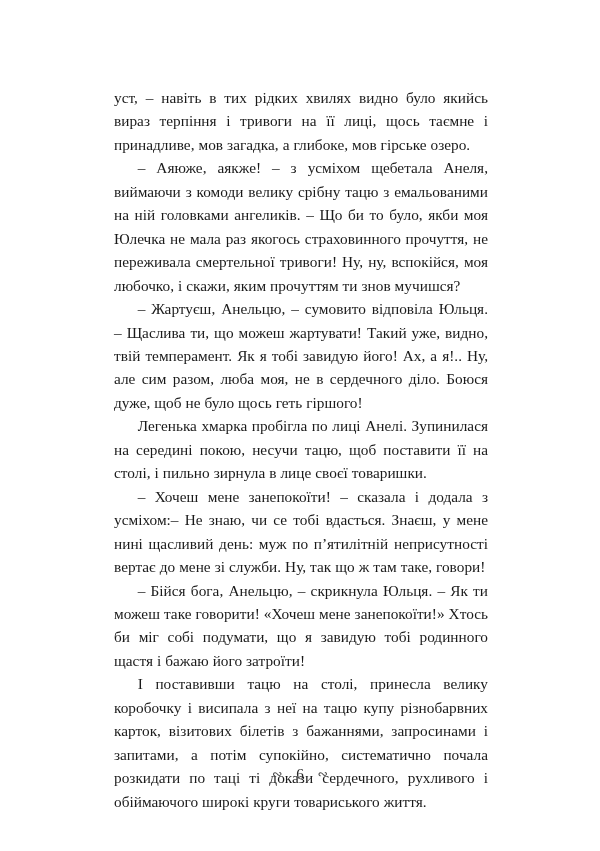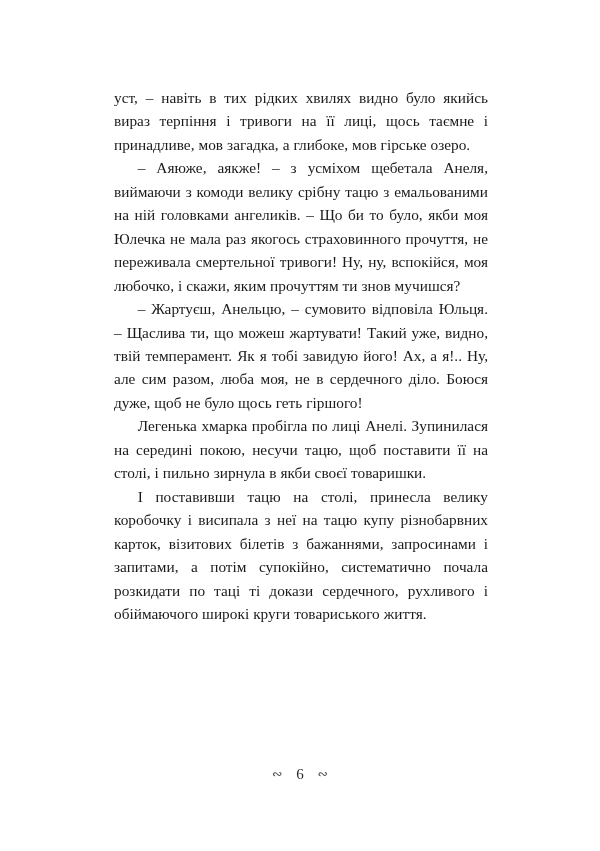--- a/index.html
+++ b/index.html
@@ -74,21 +74,23 @@
 </style>
 </head>
 <body>
 
 <div class="page">
 
   <div class="text-block">
     <p class="para cont">уст, – навіть в тих рідких хвилях видно було якийсь вираз терпіння і тривоги на її лиці, щось таємне і принадливе, мов загадка, а глибоке, мов гірське озеро.</p>
     <p class="para indent">– Аяюже, аякже! – з усміхом щебетала Анеля, виймаючи з комоди велику срібну тацю з емальованими на ній головками ангеликів. – Що би то було, якби моя Юлечка не мала раз якогось страховинного прочуття, не переживала смертельної тривоги! Ну, ну, вспокійся, моя любочко, і скажи, яким прочуттям ти знов мучишся?</p>
     <p class="para indent">– Жартуєш, Анельцю, – сумовито відповіла Юльця. – Щаслива ти, що можеш жартувати! Такий уже, видно, твій темперамент. Як я тобі завидую його! Ах, а я!.. Ну, але сим разом, люба моя, не в сердечного діло. Боюся дуже, щоб не було щось геть гіршого!</p>
-    <p class="para indent">Легенька хмарка пробігла по лиці Анелі. Зупинилася на середині покою, несучи тацю, щоб поставити її на столі, і пильно зирнула в якби своєї товаришки.</p>
+    <p class="para indent">Легенька хмарка пробігла по лиці Анелі. Зупинилася на середині покою, несучи тацю, щоб поставити її на столі, і пильно зирнула в лице своєї товаришки.</p>
+    <p class="para indent">– Хочеш мене занепокоїти! – сказала і додала з усміхом:– Не знаю, чи се тобі вдасться. Знаєш, у мене нині щасливий день: муж по п’ятилітній неприсутності вертає до мене зі служби. Ну, так що ж там таке, говори!</p>
+    <p class="para indent">– Бійся бога, Анельцю, – скрикнула Юльця. – Як ти можеш таке говорити! «Хочеш мене занепокоїти!» Хтось би міг собі подумати, що я завидую тобі родинного щастя і бажаю його затроїти!</p>
     <p class="para indent">І поставивши тацю на столі, принесла велику коробочку і висипала з неї на тацю купу різнобарвних карток, візитових білетів з бажаннями, запросинами і запитами, а потім супокійно, систематично почала розкидати по таці ті докази сердечного, рухливого і обіймаючого широкі круги товариського життя.</p>
   </div>
 
   <div class="footer">
     <span class="orn">∾</span>
     <span class="pageno">6</span>
     <span class="orn">∾</span>
   </div>
 
 </div>

